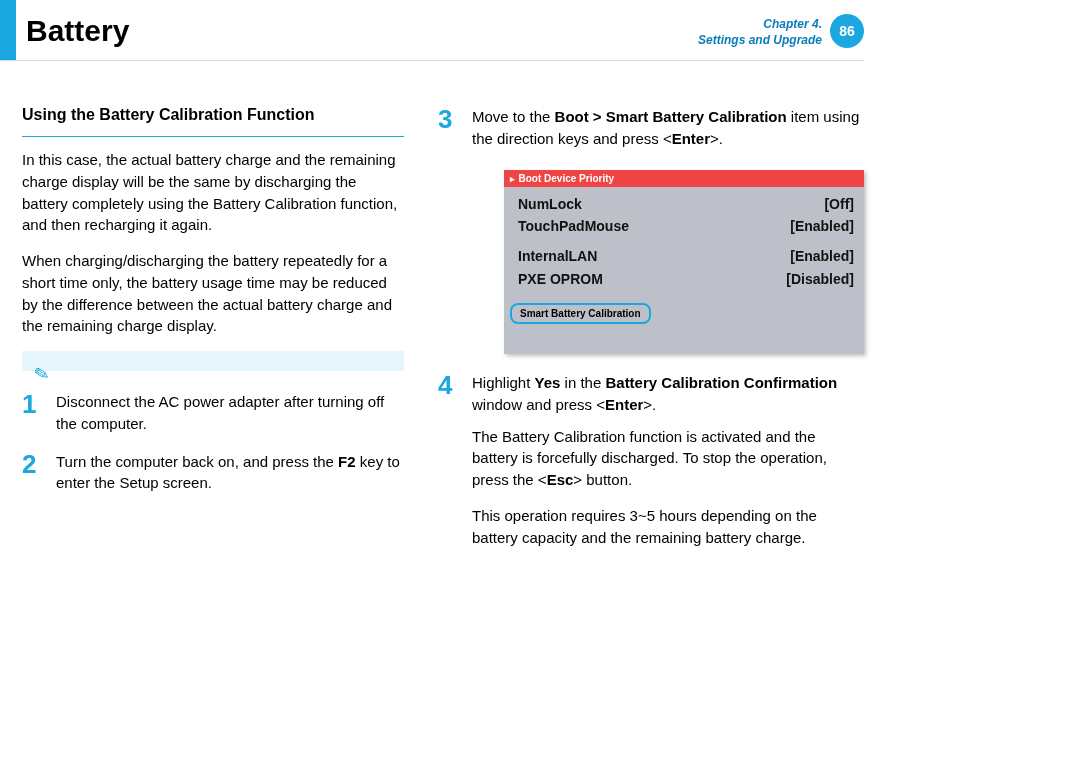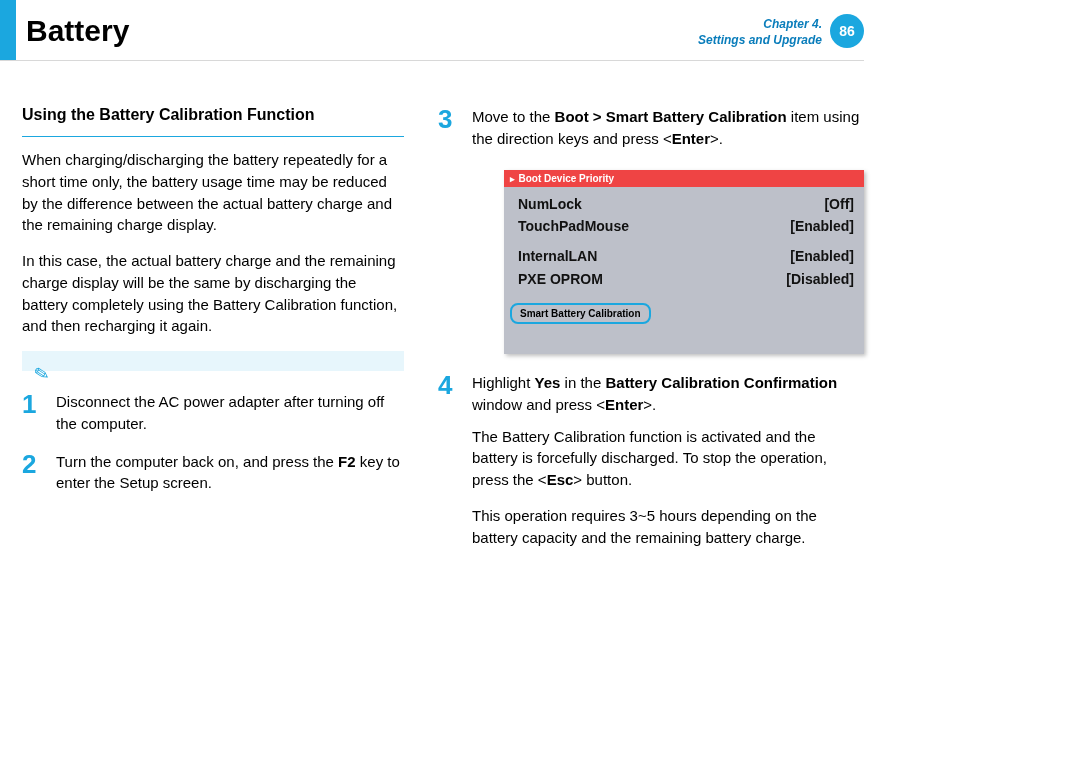--- a/index.html
+++ b/index.html
@@ -43,22 +43,22 @@
     </div>
     <div class="page-badge">86</div>
   </div>
 
   <div class="divider"></div>
 
   <div class="columns">
 
     <div class="col">
       <div class="section-heading">Using the Battery Calibration Function</div>
+      <p class="body">In this case, the actual battery charge and the remaining charge display will be the same by discharging the battery completely using the Battery Calibration function, and then recharging it again.</p>
       <p class="body">When charging/discharging the battery repeatedly for a short time only, the battery usage time may be reduced by the difference between the actual battery charge and the remaining charge display.</p>
-      <p class="body">In this case, the actual battery charge and the remaining charge display will be the same by discharging the battery completely using the Battery Calibration function, and then recharging it again.</p>
 
       <div class="note-box">
         <span class="note-icon">✎</span>
       </div>
 
       <div class="step">
         <div class="step-num">1</div>
         <div class="step-body">Disconnect the AC power adapter after turning off the computer.</div>
       </div>
 

